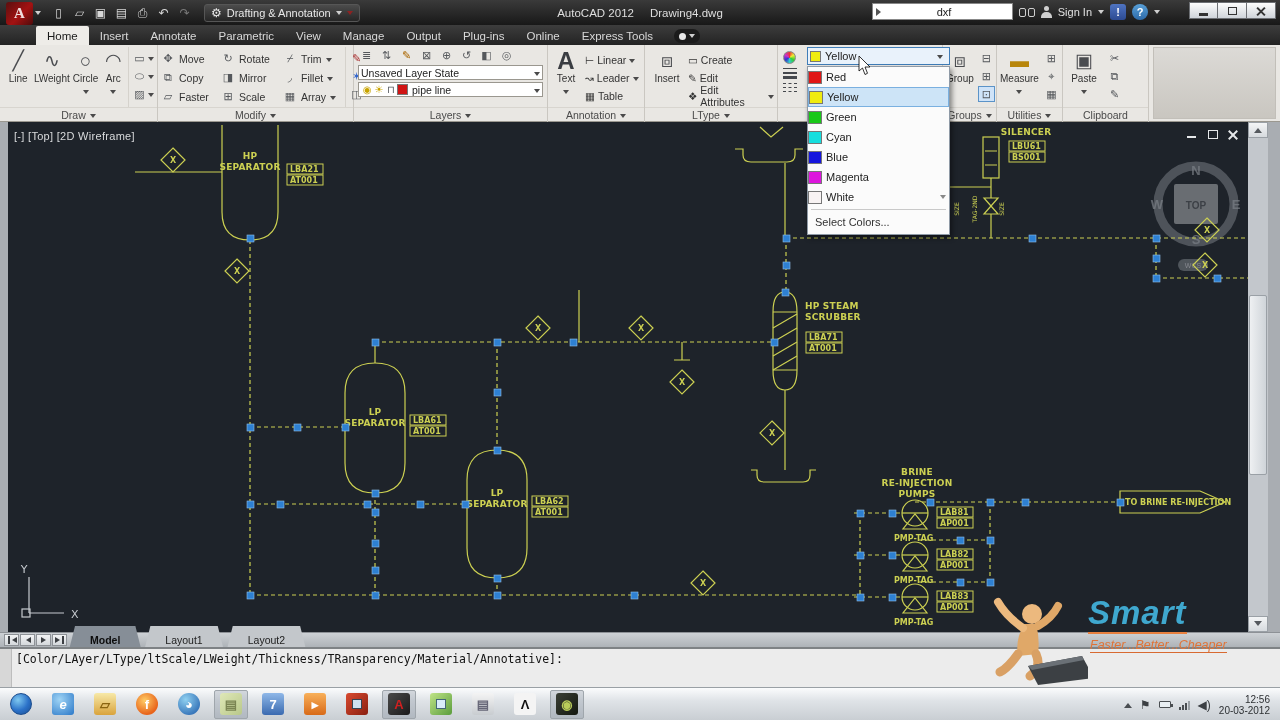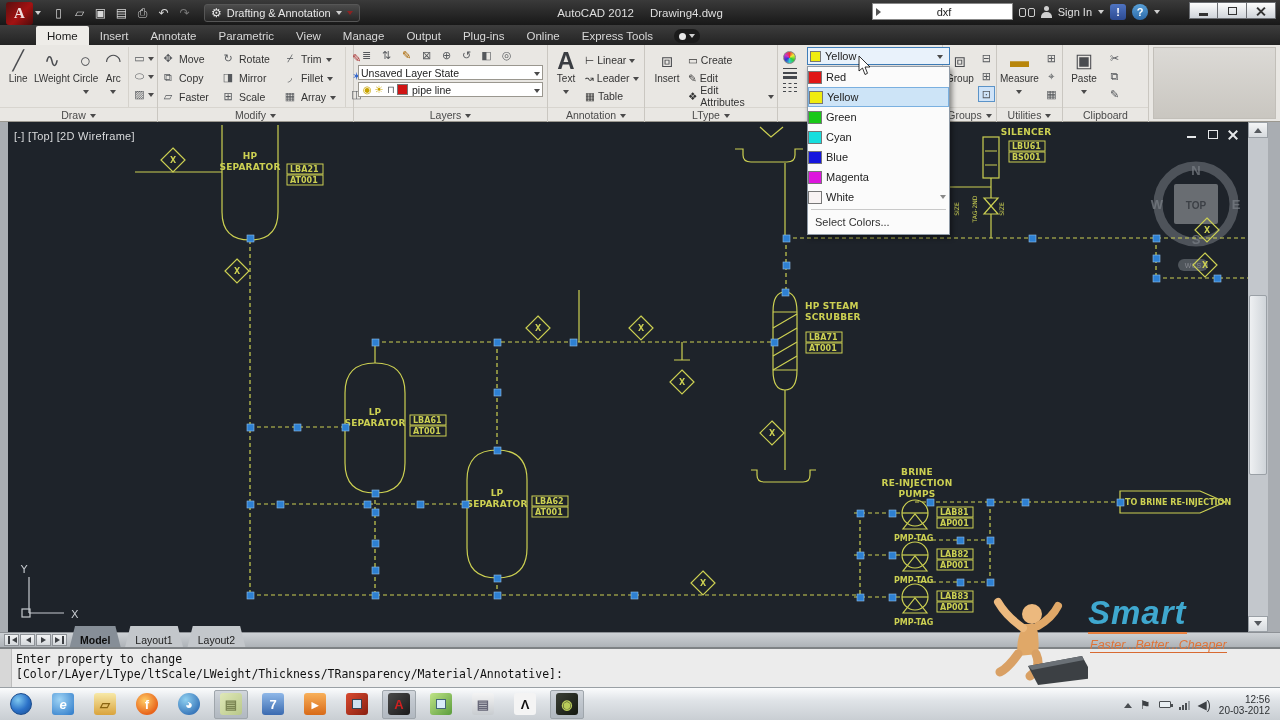--- a/index.html
+++ b/index.html
@@ -136,21 +136,21 @@
   text.ucst{fill:#c6cacf;font:11px "DejaVu Sans",sans-serif;}
 
   
   .ltabs{position:absolute;left:0;top:632px;width:1280px;height:15px;background:linear-gradient(#cdd1d5,#aeb3b8);
     display:flex;align-items:center;padding-left:4px;gap:1px;border-top:1px solid #8d9196;}
   .navb{width:15px;height:12px;background:linear-gradient(#f2f3f4,#d4d8db);border:1px solid #8d9196;display:flex;align-items:center;justify-content:center;}
   .ntl{width:0;height:0;border:3.5px solid transparent;}
   .ntl.l{border-right:5px solid #3c3f43;margin-left:-2px;}
   .ntl.r{border-left:5px solid #3c3f43;margin-right:-2px;}
   .navb .bar{width:2px;height:8px;background:#3c3f43;margin:0 1px;}
-  .ltab{height:28px;padding:0 12px;display:flex;align-items:center;font-size:10.5px;color:#222;
+  .ltab{height:28px;padding:0 22px;display:flex;align-items:center;font-size:10.5px;color:#222;
     background:#c3c7cb;clip-path:polygon(7px 0,calc(100% - 7px) 0,100% 100%,0 100%);}
   .ltab.active{background:#868e97;font-weight:bold;color:#0d0d0d;}
 
   
   .cmd{position:absolute;left:0;top:647px;width:1280px;height:40px;background:#ececec;border-top:2px solid #7e8285;
     font:11.5px "DejaVu Sans Mono",monospace;color:#111;padding:3px 2px 0 16px;}
   .cmd .gut{position:absolute;left:0;top:0;width:12px;height:40px;background:#d7d7d7;border-right:1px solid #bdbdbd;}
   .cmdline{line-height:15px;white-space:pre;}
 
   
@@ -808,21 +808,20 @@
         <div class="ntl r"></div>
         <div class="bar"></div>
       </div>
     <div class="ltab active">Model</div>
     <div class="ltab">Layout1</div>
     <div class="ltab">Layout2</div>
   </div>
 
   <div class="cmd">
     <div class="gut"></div>
-    <div class="cmdline">Enter property to change</div>
     <div class="cmdline">[Color/LAyer/LType/ltScale/LWeight/Thickness/TRansparency/Material/Annotative]:</div>
   </div>
 
   <div class="wm">
     <svg width="118" height="99" style="position:absolute;left:0;top:0;">
       <circle cx="62" cy="26" r="10" fill="#ecb97e"></circle>
       <path d="M54,36 Q45,52 48,68 L68,66 Q70,50 66,36 Z" fill="#e0a868"></path>
       <path d="M53,40 Q36,28 28,14" stroke="#ecb97e" stroke-width="8" stroke-linecap="round" fill="none"></path>
       <path d="M68,38 Q82,30 88,18" stroke="#e0a868" stroke-width="8" stroke-linecap="round" fill="none"></path>
       <path d="M48,66 Q38,80 30,84 M66,66 Q72,80 60,88" stroke="#d9a064" stroke-width="9" stroke-linecap="round" fill="none"></path>

